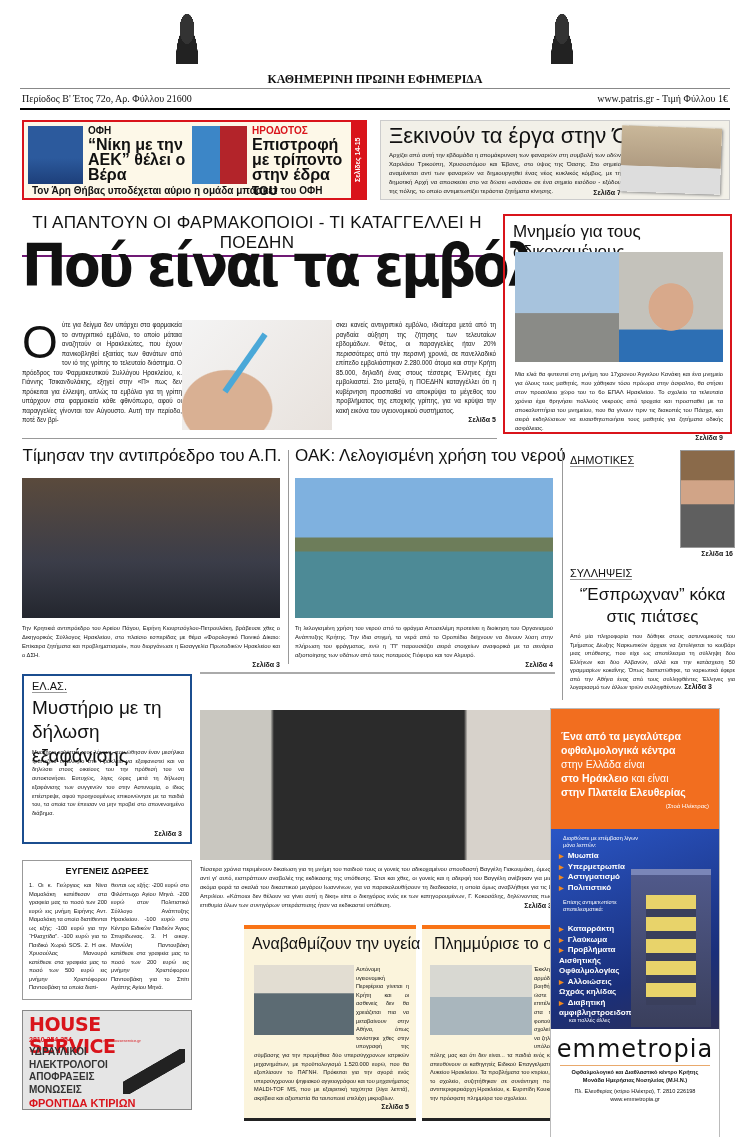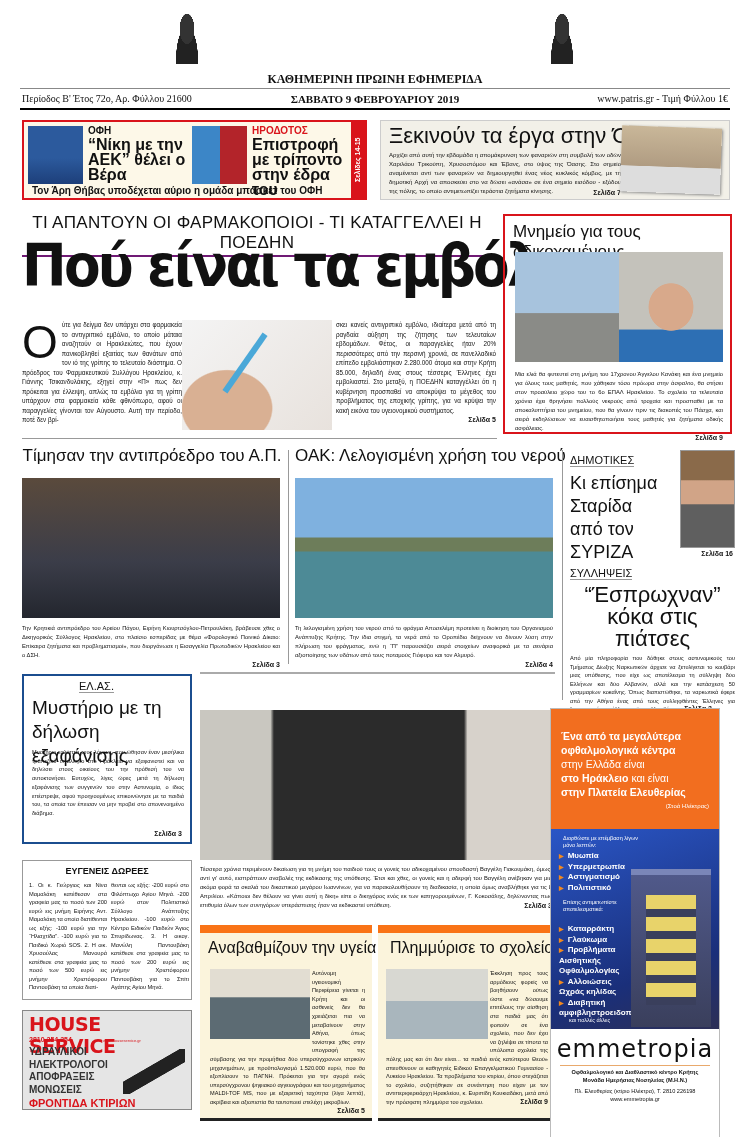--- a/index.html
+++ b/index.html
@@ -61,32 +61,31 @@
   
   #house { left: 22px; top: 1010px; width: 170px; height: 100px; border: 1px solid #888; background: #e5e5e5; }
   
   #eye { left: 550px; top: 708px; width: 170px; height: 530px; border: 1px solid #bbb; }
   .eye-top { position: absolute; left: 0; top: 0; width: 168px; height: 120px; background: #f26e1f; color: #fff; padding: 20px 10px 0 10px; font-size: 10.5px; line-height: 14px; }
   .eye-mid { position: absolute; left: 0; top: 120px; width: 168px; height: 200px; background: linear-gradient(160deg, #2a56c6, #1a2f7a 70%, #2d2f55); color: #fff; font-size: 8px; }
   .eye-bottom { position: absolute; left: 0; top: 320px; width: 168px; height: 93px; background: #fff; text-align: center; }
   .eye-list li { list-style: none; line-height: 10.5px; font-weight: bold; }
   .eye-list li::before { content: "▶"; color: #f28a1f; font-size: 6px; margin-right: 4px; }
   
-  .yellow-box { background: #fbf4dc; border-top: 8px solid #f97316; border-bottom: 3px solid #222; }
+  .yellow-box { background: #fbf4dc; border-top: 4px solid #f97316; border-bottom: 3px solid #222; margin-left: 44px; }
 </style>
 </head>
 <body>
 
 <div class="abs" id="masthead">
   <div class="portrait" style="left:170px;"></div>
   <div class="portrait" style="left:545px;"></div>
   <div class="subtitle">ΚΑΘΗΜΕΡΙΝΗ ΠΡΩΙΝΗ ΕΦΗΜΕΡΙΔΑ</div>
   <div class="rule1"></div>
   <div class="issue">Περίοδος Β' Έτος 72ο, Αρ. Φύλλου 21600</div>
-  <div class="date">ΣΑΒΒΑΤΟ 9 ΦΕΒΡΟΥΑΡΙΟΥ 2019</div>
   <div class="web">www.patris.gr - Τιμή Φύλλου 1€</div>
   <div class="rule2"></div>
 </div>
 
 <div class="abs" id="sports">
   <div class="sp-img" style="left:4px;background:linear-gradient(#2c5a9d 55%, #1d3f7a);"></div>
   <div class="sp-tag" style="left:64px;top:3px;">ΟΦΗ</div>
   <div class="sp-head" style="left:64px;top:15px;width:100px;">“Νίκη με την ΑΕΚ” θέλει ο Βέρα</div>
   <div class="sp-img" style="left:168px;background:linear-gradient(90deg,#3c86c7 50%, #b3242a 51%);"></div>
   <div class="sp-tag" style="left:228px;top:3px;color:#d9141b;">ΗΡΟΔΟΤΟΣ</div>
@@ -141,36 +140,35 @@
   <div class="photo-lake" style="position:absolute;top:32px;left:0;width:258px;height:140px;"></div>
   <div class="caption" style="position:absolute;top:178px;left:0;width:258px;">
     <span>Τη λελογισμένη χρήση του νερού από το φράγμα Αποσελέμη προτείνει η διοίκηση του Οργανισμού Ανάπτυξης Κρήτης. Την ίδια στιγμή, τα νερά από το Οροπέδιο δείχνουν να δίνουν λύση στην πλήρωση του φράγματος, ενώ η “Π” παρουσιάζει σειρά στοιχείων αναφορικά με τα σενάρια αξιοποίησης των υδάτων από τους ποταμούς Γιόφυρο και τον Αλμυρό.</span>
     <div class="page-ref">Σελίδα 4</div>
   </div>
 </div>
 <div class="abs vrule" style="left:562px;top:450px;height:250px;"></div>
 
 <div class="abs" style="left:570px;top:450px;width:165px;height:110px;">
   <div class="section-tag cond">ΔΗΜΟΤΙΚΕΣ</div>
-  <div class="cond" style="width:100px;font-size:18px;line-height:23px;margin-top:4px;">Κι επίσημα Σταρίδα από τον ΣΥΡΙΖΑ</div>
   <div style="position:absolute;right:0;top:0;width:55px;height:98px;border:1px solid #999;background:linear-gradient(#8a6a4a 0 30%, #d1a487 31% 55%, #5f5f5f 56%);"></div>
   <div class="page-ref" style="position:absolute;right:2px;top:100px;">Σελίδα 16</div>
 </div>
 
 <div class="abs" style="left:570px;top:563px;width:165px;height:140px;">
   <div class="section-tag cond">ΣΥΛΛΗΨΕΙΣ</div>
-  <div class="cond" style="font-size:22px;line-height:22px;margin-top:3px;text-align:center;">“Έσπρωχναν” κόκα στις πιάτσες</div>
+  <div class="cond" style="font-size:17px;line-height:22px;margin-top:3px;text-align:center;">“Έσπρωχναν” κόκα στις πιάτσες</div>
   <div class="caption" style="margin-top:4px;font-size:5.6px;line-height:8.5px;">
     <span>Από μία πληροφορία που δόθηκε στους αστυνομικούς του Τμήματος Δίωξης Ναρκωτικών άρχισε να ξετυλίγεται το κουβάρι μιας υπόθεσης, που είχε ως αποτέλεσμα τη σύλληψη δύο Ελλήνων και δύο Αλβανών, αλλά και την κατάσχεση 50 γραμμαρίων κοκαΐνης. Όπως διαπιστώθηκε, τα ναρκωτικά έφερε από την Αθήνα ένας από τους συλληφθέντες Έλληνες για λογαριασμό των άλλων τριών συλληφθέντων.</span>
     <span class="page-ref">Σελίδα 3</span>
   </div>
 </div>
 
 <div class="abs" id="elas">
-  <div style="position:absolute;left:8px;top:4px;margin-left:47px;" class="section-tag cond">ΕΛ.ΑΣ.</div>
+  <div style="position:absolute;left:8px;top:4px;" class="section-tag cond">ΕΛ.ΑΣ.</div>
   <div class="cond" style="position:absolute;left:8px;top:20px;width:155px;font-size:19px;line-height:24px;">Μυστήριο με τη δήλωση εξαφάνισης</div>
   <div class="caption" style="position:absolute;left:8px;top:72px;width:152px;font-size:5.6px;line-height:8.7px;">Μυστήριο καλύπτει τους λόγους, που ώθησαν έναν μεσήλικα τραπεζικό υπάλληλο στο Ηράκλειο να εξαφανιστεί και να δηλώσει στους οικείους του την πρόθεσή του να αυτοκτονήσει. Ευτυχώς, λίγες ώρες μετά τη δήλωση εξαφάνισης των συγγενών του στην Αστυνομία, ο ίδιος επέστρεψε, αφού προηγουμένως επικοινώνησε με τα παιδιά του, τα οποία τον έπεισαν να μην προβεί στο απονενοημένο διάβημα.</div>
   <div class="page-ref" style="position:absolute;right:8px;bottom:5px;">Σελίδα 3</div>
 </div>
 
 <div class="abs" id="donations">
   <div style="text-align:center;font-weight:900;font-size:9px;margin-top:5px;">ΕΥΓΕΝΕΙΣ ΔΩΡΕΕΣ</div>
   <div class="don-col" style="left:6px;">1. Οι κ. Γεώργιος και Νίνα Μαμαλάκη κατέθεσαν στα γραφεία μας το ποσό των 200 ευρώ εις μνήμη Ειρήνης Αντ. Μαμαλάκη τα οποία διατίθενται ως εξής: -100 ευρώ για την “Ηλιαχτίδα”. -100 ευρώ για το Παιδικό Χωριό SOS. 2. Η οικ. Χρυσούλας Μανουρά κατέθεσε στα γραφεία μας το ποσό των 500 ευρώ εις μνήμην Χριστόφορου Παντουβάκη τα οποία διατί-</div>
   <div class="don-col" style="left:88px;">θενται ως εξής: -200 ευρώ στο Φιλόπτωχο Αγίου Μηνά. -200 ευρώ στον Πολιτιστικό Σύλλογο Ανάπτυξης Ηρακλείου. -100 ευρώ στο Κέντρο Ειδικών Παιδιών Άγιος Σπυρίδωνας. 3. Η οικογ. Μανώλη Παντουβάκη κατέθεσε στα γραφεία μας το ποσό των 200 ευρώ εις μνήμην Χριστόφορου Παντουβάκη για το Σπίτι Αγάπης Αγίου Μηνά.</div>
 </div>

